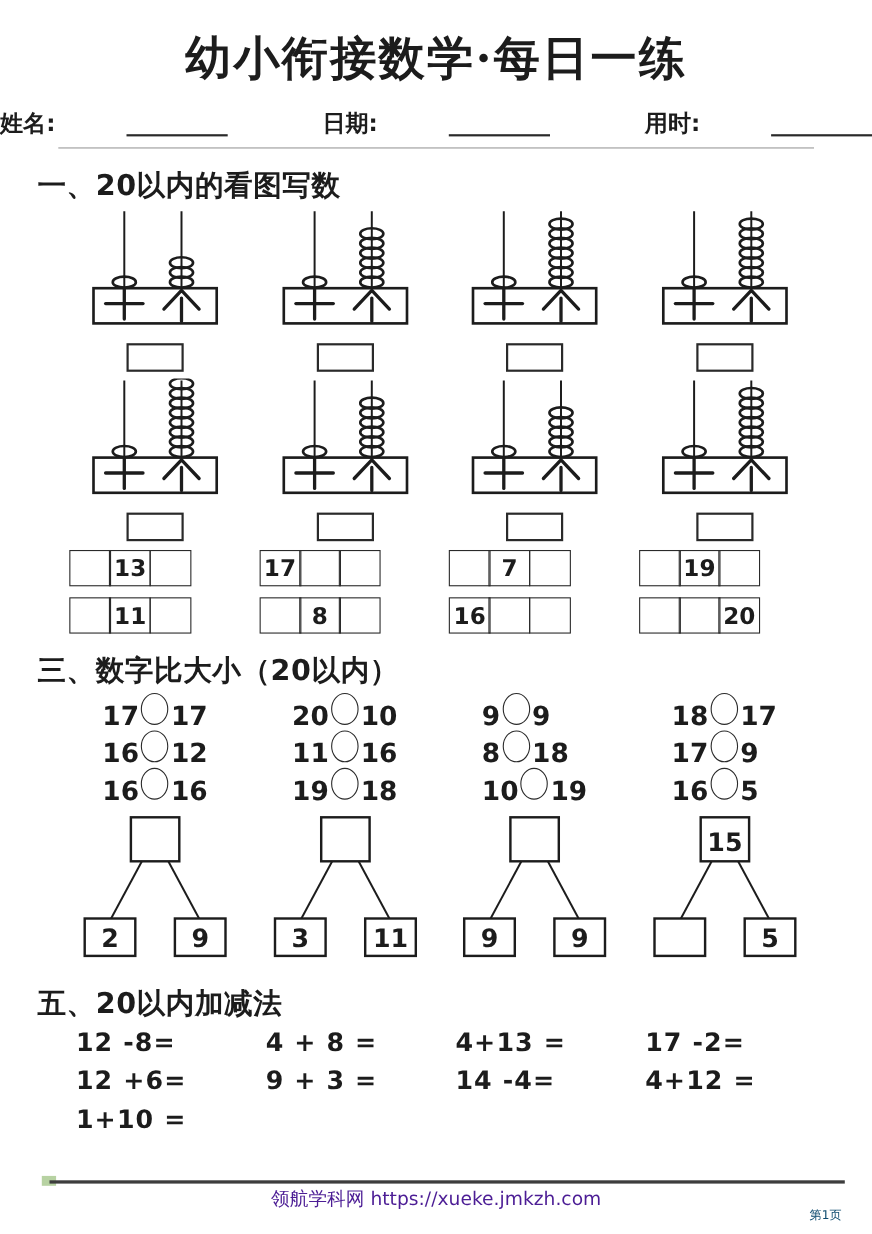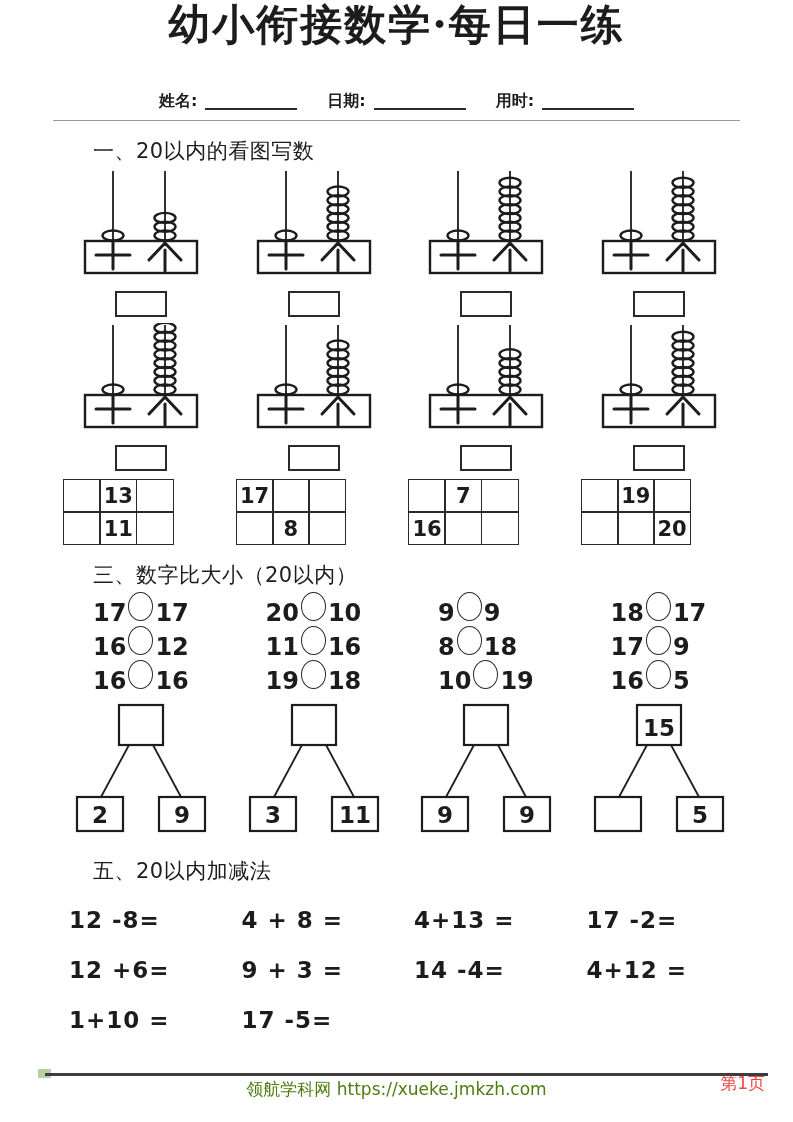--- a/index.html
+++ b/index.html
@@ -1,54 +1,54 @@
 <!DOCTYPE html>
 <html><head>
 <meta charset="utf-8">
 <style>
   html,body{margin:0;padding:0;background:#fff;}
   .page{width:793px;height:1122px;background:#ffffff;position:relative;overflow:hidden;
         font-family:"DejaVu Sans","Liberation Sans",sans-serif;color:#1c1c1c;}
   .title{ text-align:center;font-family:"DejaVu Serif","Liberation Serif",serif;
-          font-weight:700;font-size:42px;line-height:1.2;letter-spacing:2px;}
-  .fields{display:flex;justify-content:center;align-items:flex-end;margin-top:36px;
-          font-size:16px;font-weight:600;height:26px;}
+          font-weight:700;font-size:42px;line-height:1.2;padding-top:28px;letter-spacing:2px;}
+  .fields{display:flex;justify-content:space-between;align-items:flex-end;margin-top:22px;
+          font-size:21px;font-weight:600;height:26px;}
   .blank{display:inline-block;width:92px;height:20px;border-bottom:2px solid #2a2a2a;
          margin:0 30px 2px 8px;}
   .blank.last{margin-right:0;}
   .divider{margin:8px 53px 0 53px;border-bottom:1.5px solid #9a9a9a;}
-  .sec-title{font-size:21px;font-weight:400;margin:16px 0 0 93px;letter-spacing:0.5px;}
+  .sec-title{font-size:26px;font-weight:700;margin:16px 0 0 34px;letter-spacing:0.5px;}
   .grid{margin-left:55px;width:690px;display:grid;grid-template-columns:repeat(4,1fr);}
   
   .abacus-grid{margin-top:4px;row-gap:6px;}
   .abacus-cell{display:flex;flex-direction:column;align-items:center;}
   .answer-box{width:48px;height:22px;border:2px solid #2a2a2a;margin-top:6px;}
   
-  .strips-grid{margin-top:8px;}
+  .strips-grid{margin-top:8px;row-gap:10px;}
   .strip{display:flex;margin-left:8px;}
   .strip-cell{width:36px;height:31px;border:1.7px solid #2a2a2a;margin-left:-1.7px;
               display:flex;align-items:center;justify-content:center;
               font-size:21px;font-weight:600;}
   .strip-cell:first-child{margin-left:0;}
   
   .compare-grid{margin-top:6px;row-gap:2px;}
   .pair{padding-left:38px;font-size:24px;font-weight:600;height:32px;display:flex;align-items:flex-end;}
   .cmp-circle{display:inline-block;width:23px;height:27px;border:1.7px solid #2a2a2a;
               border-radius:50%;margin:0 2px;position:relative;top:-6px;}
   
   .trees-grid{margin-top:4px;}
   
-  .equations-grid{margin-top:22px;row-gap:18px;}
+  .equations-grid{margin-top:5px;row-gap:3px;}
   .equation{padding-left:14px;font-size:23px;font-weight:600;height:32px;letter-spacing:1px;}
   
   .footer-chip{position:absolute;left:38px;top:1069px;width:13px;height:9px;background:#b7d2a2;}
   .footer-rule{position:absolute;left:45px;top:1073px;width:723px;height:2.5px;background:#3d3d3d;}
   .footer-site{position:absolute;left:0;top:1078px;width:100%;text-align:center;
-               color:#4d7c0f;font-size:17px;}
-  .footer-page{position:absolute;right:28px;top:1072px;font-size:17px;color:#ef4444;}
+               color:#4c1d95;font-size:17px;}
+  .footer-page{position:absolute;right:28px;top:1097px;font-size:11px;color:#0c4a6e;}
   svg .ink{stroke:#1c1c1c;fill:none;}
   svg text{fill:#1c1c1c;font-family:"DejaVu Sans","Liberation Sans",sans-serif;font-weight:600;}
 </style>
 </head>
 <body>
 
 <div class="page">
 
   <div class="title">幼小衔接数学·每日一练</div>
 
@@ -398,21 +398,20 @@
   <div class="grid equations-grid">
       <div class="equation">12 -8=</div>
       <div class="equation">4 + 8 =</div>
       <div class="equation">4+13 =</div>
       <div class="equation">17 -2=</div>
       <div class="equation">12 +6=</div>
       <div class="equation">9 + 3 =</div>
       <div class="equation">14 -4=</div>
       <div class="equation">4+12 =</div>
       <div class="equation">1+10 =</div>
-      <div class="equation">17 -5=</div>
     </div>
 
   <div class="footer-chip"></div>
   <div class="footer-rule"></div>
   <div class="footer-site">领航学科网 https://xueke.jmkzh.com</div>
   <div class="footer-page">第1页</div>
 
 </div>
 
 </body></html>

